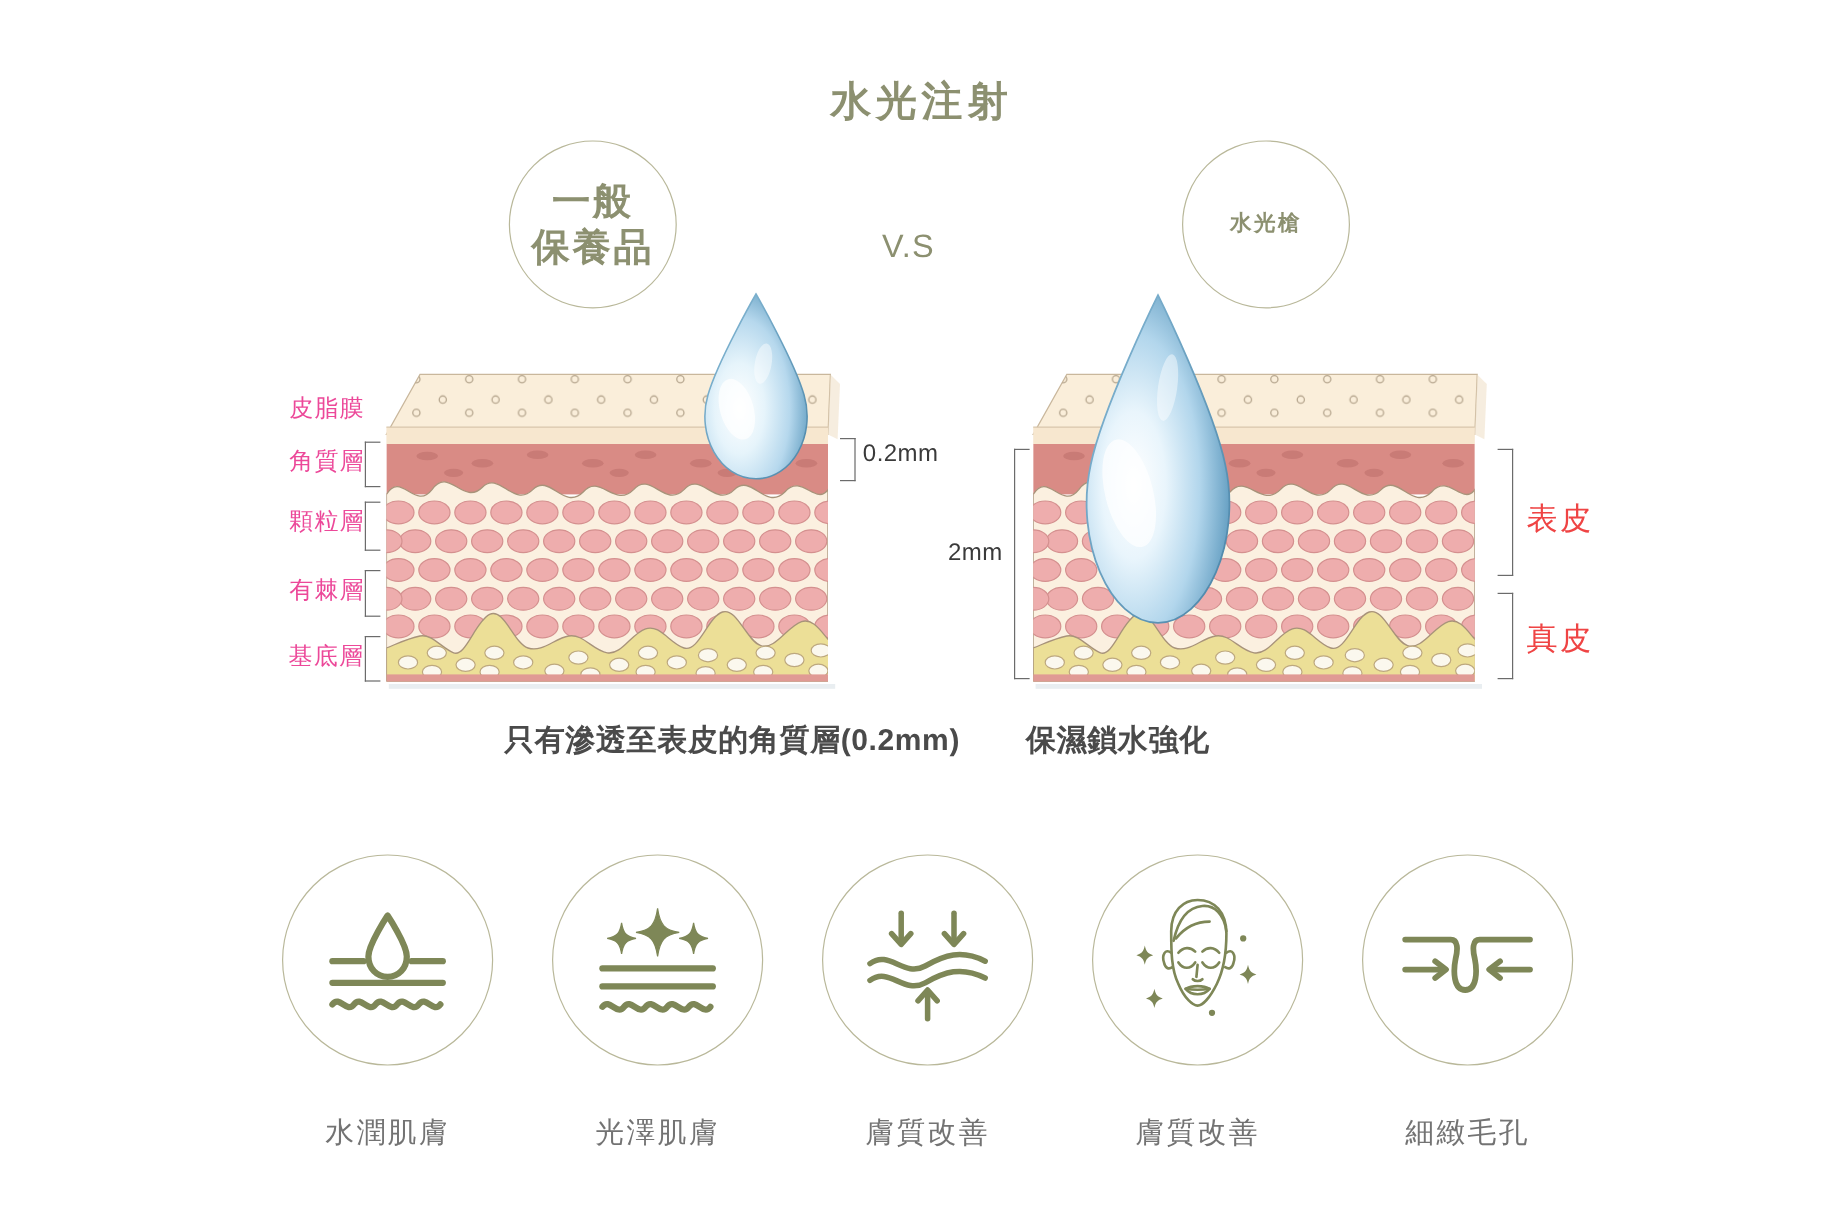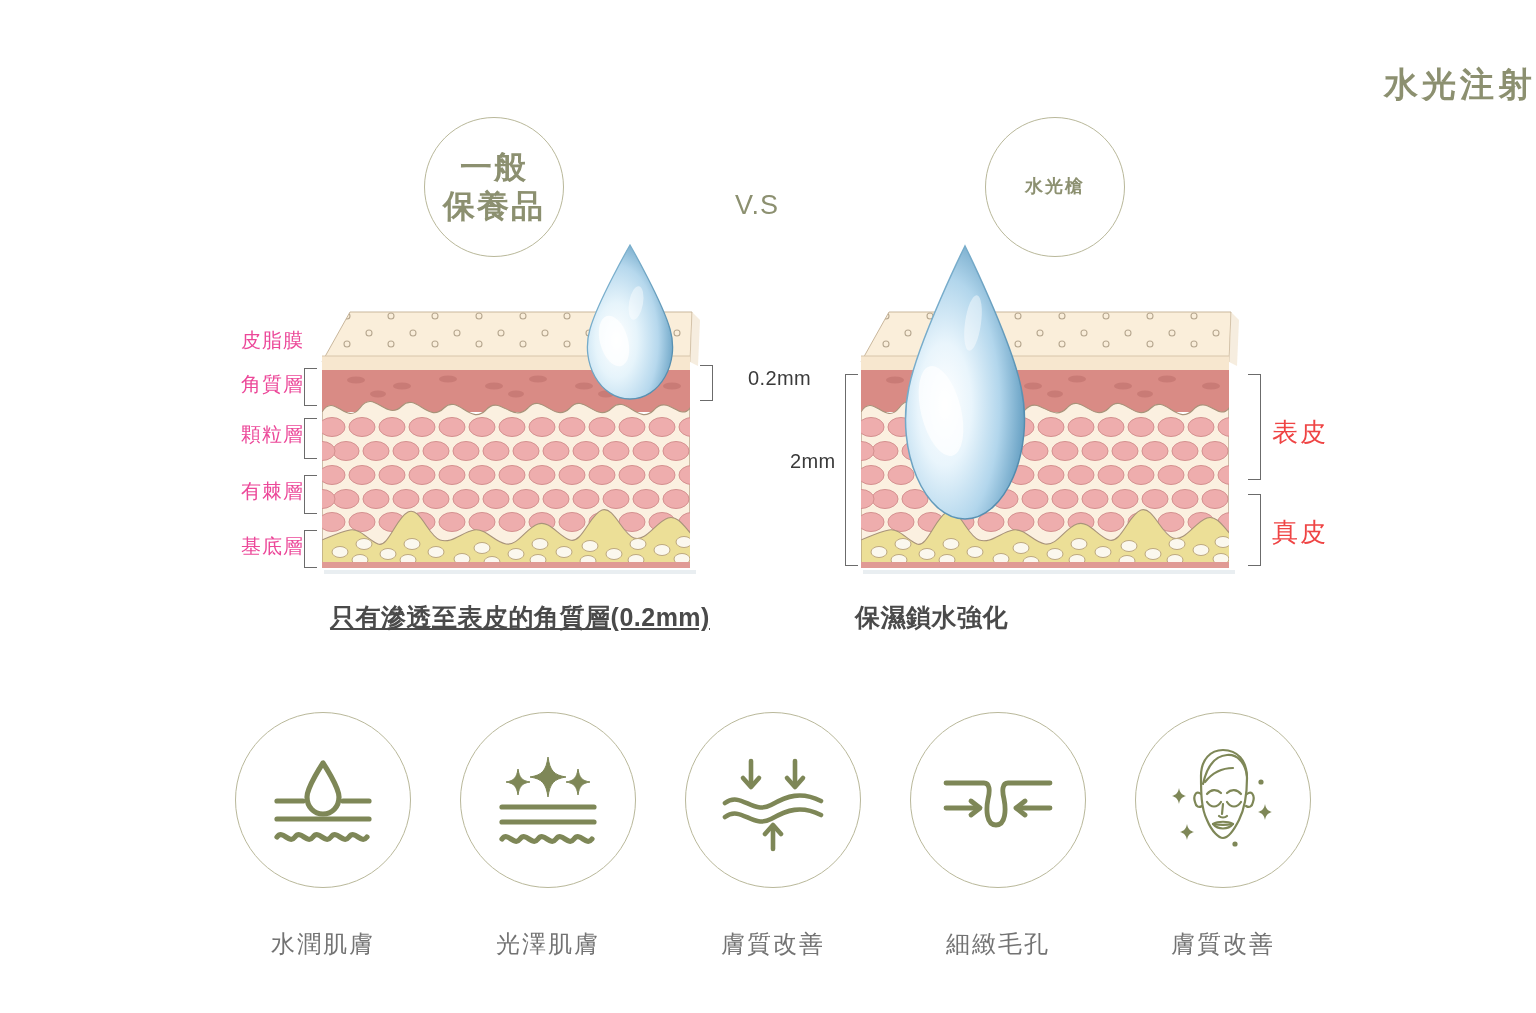--- a/index.html
+++ b/index.html
@@ -7,21 +7,21 @@
     width: 1536px; height: 1013px;
     background: #ffffff;
     font-family: "Liberation Sans", "DejaVu Sans", sans-serif;
     overflow: hidden;
   }
   #stage { position: relative; width: 1536px; height: 1013px; background:#fff; }
 
   
   .title {
     position: absolute; left: 0; top: 62px; width: 1536px;
-    text-align: right;
+    text-align: center;
     font-size: 34px; font-weight: 700; letter-spacing: 4px;
     color: #8c9070;
   }
   .vs {
     position: absolute; left: 735px; top: 190px;
     font-size: 27px; color: #8c9070; letter-spacing: 1px;
     font-weight: 400;
   }
 
   
@@ -73,21 +73,21 @@
   }
   .side-label {
     position: absolute; font-size: 26px; color: #ef4444; letter-spacing: 2px;
   }
 
   
   .caption {
     position: absolute; font-size: 25px; font-weight: 700; color: #4a4a4a;
     letter-spacing: 0.5px; line-height: 1.38;
   }
-  #caption-left  { left: 240px; top: 600px; width: 560px; text-align:center;text-decoration:underline; }
+  #caption-left  { left: 240px; top: 600px; width: 560px; text-align:right; }
   #caption-right { left: 855px; top: 600px; width: 400px; text-align:left; }
 
   
   #benefits {
     position: absolute; left: 228px; top: 712px; width: 1090px; height: 260px;
     display: flex; justify-content: space-between;
   }
   .benefit { width: 190px; display:flex; flex-direction:column; align-items:center; }
   .benefit-circle {
     width: 176px; height: 176px; border-radius: 50%;
@@ -297,29 +297,29 @@
       <path d="M56,2 C56,2 24,58 16,86 C6,120 26,156 56,156 C86,156 106,120 96,86 C88,58 56,2 56,2 Z" fill="url(#dgL)" stroke="url(#dgLedge)" stroke-width="1.3"></path>
       <ellipse cx="40" cy="98" rx="14" ry="26" fill="#ffffff" opacity="0.72" transform="rotate(-16 40 98)"></ellipse>
       <ellipse cx="62" cy="60" rx="7" ry="17" fill="#ffffff" opacity="0.45" transform="rotate(10 62 60)"></ellipse>
     </svg>
   </div>
 
   <div class="layer-label" style="left:208px; top:327px;">皮脂膜</div>
   <div class="layer-label" style="left:208px; top:371px;">角質層</div>
   <div class="layer-label" style="left:208px; top:421px;">顆粒層</div>
   <div class="layer-label" style="left:208px; top:478px;">有棘層</div>
-  <div class="layer-label" style="left:208px; top:533px;">基底層</div>
+  <div class="layer-label" style="left:224px; top:533px;text-align:center;">基底層</div>
 
   <div class="bracket-l" style="left:304px; top:368px; height:38px;"></div>
   <div class="bracket-l" style="left:304px; top:418px; height:41px;"></div>
   <div class="bracket-l" style="left:304px; top:475px; height:39px;"></div>
   <div class="bracket-l" style="left:304px; top:530px; height:38px;"></div>
 
   <div class="bracket-r" style="left:700px; top:365px; height:36px;"></div>
-  <div class="dim-text" style="left:719px; top:367px;margin-left:29px;">0.2mm</div>
+  <div class="dim-text" style="left:719px; top:367px;">0.2mm</div>
 
   <div class="skin-wrap" id="skin-right">
     <svg class="skinsvg" width="388" height="280" viewBox="0 0 388 280">
       <defs>
         <clipPath id="bodyClipR">
             <rect x="6" y="66" width="368" height="206"></rect>
           </clipPath>
         <pattern id="surfDotsR" width="44" height="28" patternUnits="userSpaceOnUse">
           <circle cx="9" cy="9" r="3" fill="none" stroke="#b4a48c" stroke-width="1.1"></circle>
           <circle cx="31" cy="20" r="3" fill="none" stroke="#b4a48c" stroke-width="1.1"></circle>
@@ -549,35 +549,20 @@
             <line x1="60" y1="104" x2="60" y2="82"></line>
             <path d="M52,89 L60,80 L68,89"></path>
           </g>
         </svg>
       </div>
       <div class="benefit-label">膚質改善</div>
     </div>
 
     <div class="benefit">
       <div class="benefit-circle">
-        <svg width="120" height="110" viewBox="0 0 120 110">
-          <g fill="none" stroke="#7e8757" stroke-width="4.8" stroke-linecap="round" stroke-linejoin="round">
-            <path d="M8,38 L46,38 C52,38 52,46 50,54 C48,64 48,80 58,80 C68,80 68,64 66,54 C64,46 64,38 70,38 L112,38"></path>
-            <line x1="8" y1="63" x2="40" y2="63"></line>
-            <path d="M33,56 L42,63 L33,70"></path>
-            <line x1="112" y1="63" x2="80" y2="63"></line>
-            <path d="M87,56 L78,63 L87,70"></path>
-          </g>
-        </svg>
-      </div>
-      <div class="benefit-label">細緻毛孔</div>
-    </div>
-
-    <div class="benefit">
-      <div class="benefit-circle">
         <svg width="124" height="116" viewBox="0 0 124 116">
           <g fill="none" stroke="#7e8757" stroke-width="2.2" stroke-linecap="round" stroke-linejoin="round">
 
             <path d="M40,34 C40,17 50,8 62,8 C76,8 86,18 86,36 C86,52 84,66 78,78 C72,90 66,96 62,96 C58,96 51,90 46,78 C40,66 40,50 40,34 Z"></path>
 
             <path d="M42,42 C46,24 54,14 66,13 C76,12 84,20 86,34"></path>
             <path d="M44,40 C52,30 62,26 72,26"></path>
 
             <path d="M40,52 C35,48 32,54 34,60 C35,65 38,66 41,64"></path>
             <path d="M86,52 C91,48 94,54 92,60 C91,65 88,66 85,64"></path>
@@ -599,14 +584,29 @@
             <path d="M104,62 C105,67 106.6,68.6 111,70 C106.6,71.4 105,73 104,78 C103,73 101.4,71.4 97,70 C101.4,68.6 103,67 104,62 Z"></path>
             <path d="M26,82 C27,87 28.6,88.6 33,90 C28.6,91.4 27,93 26,98 C25,93 23.4,91.4 19,90 C23.4,88.6 25,87 26,82 Z"></path>
             <circle cx="100" cy="40" r="2.6"></circle>
             <circle cx="74" cy="102" r="2.6"></circle>
           </g>
         </svg>
       </div>
       <div class="benefit-label">膚質改善</div>
     </div>
 
+    <div class="benefit">
+      <div class="benefit-circle">
+        <svg width="120" height="110" viewBox="0 0 120 110">
+          <g fill="none" stroke="#7e8757" stroke-width="4.8" stroke-linecap="round" stroke-linejoin="round">
+            <path d="M8,38 L46,38 C52,38 52,46 50,54 C48,64 48,80 58,80 C68,80 68,64 66,54 C64,46 64,38 70,38 L112,38"></path>
+            <line x1="8" y1="63" x2="40" y2="63"></line>
+            <path d="M33,56 L42,63 L33,70"></path>
+            <line x1="112" y1="63" x2="80" y2="63"></line>
+            <path d="M87,56 L78,63 L87,70"></path>
+          </g>
+        </svg>
+      </div>
+      <div class="benefit-label">細緻毛孔</div>
+    </div>
+
   </div>
 </div>
 
 </body></html>

